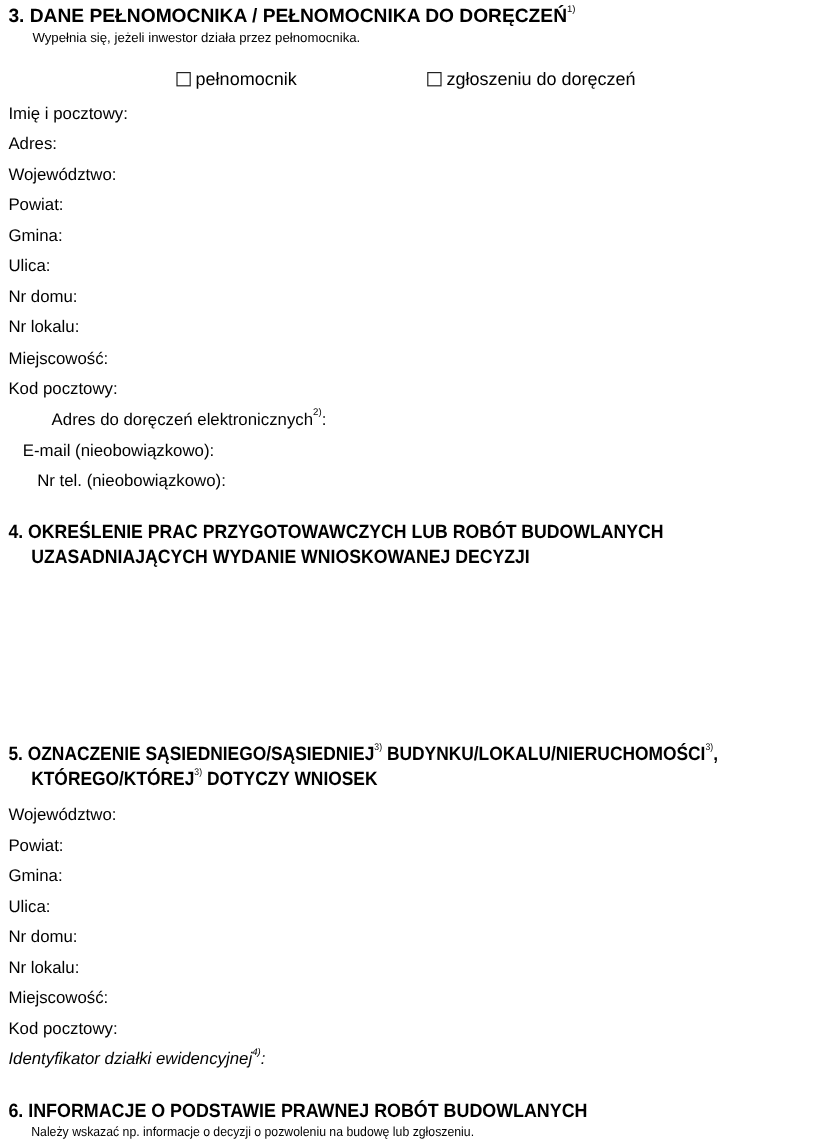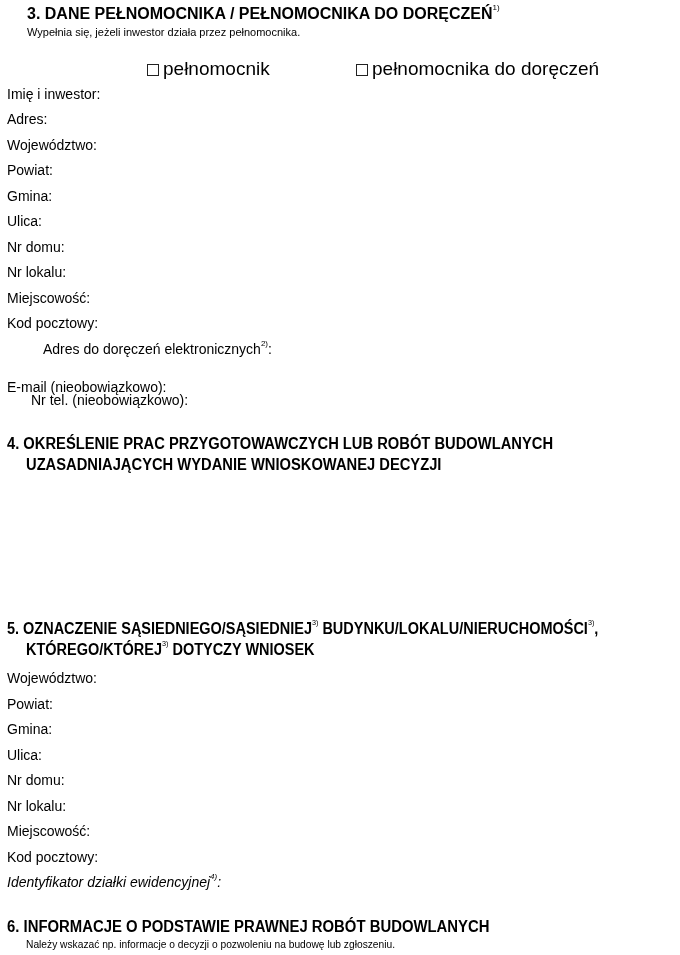--- a/index.html
+++ b/index.html
@@ -13,35 +13,34 @@
       position: relative;
       overflow: hidden;
       font-family: "Liberation Sans", sans-serif;
       color: #000000;
     }
     .abs { position: absolute; white-space: nowrap; }
     .h3 {
       font-weight: bold;
       font-size: 16px;
       letter-spacing: 0px;
-      margin-left: 20px;
     }
     .h-cond {
       font-weight: bold;
       font-size: 16px;
       transform-origin: left top;
     }
     .sub {
       font-size: 11px;
     }
     .label {
       font-size: 14px;
     }
     .cb {
-      font-size: 19px;
+      font-size: 15px;
     }
     sup {
       font-size: 8px;
       vertical-align: top;
       position: relative;
       top: -2px;
       font-weight: normal;
     }
     .h-cond sup { font-weight: normal; }
     .checkbox-glyph {
@@ -58,37 +57,37 @@
 
 <div class="abs h3" style="left:7px; top:5px;">
   <span>3. DANE PEŁNOMOCNIKA / PEŁNOMOCNIKA DO DORĘCZEŃ</span><sup>1)</sup>
 </div>
 <div class="abs sub" style="left:27px; top:26px;">Wypełnia się, jeżeli inwestor działa przez pełnomocnika.</div>
 
 <div class="abs cb" style="left:147px; top:58px;">
   <span class="checkbox-glyph"></span><span>pełnomocnik</span>
 </div>
 <div class="abs cb" style="left:356px; top:58px;">
-  <span class="checkbox-glyph"></span><span>pełnomocnika do doręczeń</span>
+  <span class="checkbox-glyph"></span><span>zgłoszeniu do doręczeń</span>
 </div>
 
-<div class="abs label" style="left:7px; top:86px;">Imię i inwestor:</div>
+<div class="abs label" style="left:7px; top:86px;">Imię i pocztowy:</div>
 <div class="abs label" style="left:7px; top:111px;">Adres:</div>
 <div class="abs label" style="left:7px; top:137px;">Województwo:</div>
 <div class="abs label" style="left:7px; top:162px;">Powiat:</div>
 <div class="abs label" style="left:7px; top:188px;">Gmina:</div>
 <div class="abs label" style="left:7px; top:213px;">Ulica:</div>
 <div class="abs label" style="left:7px; top:239px;">Nr domu:</div>
 <div class="abs label" style="left:7px; top:264px;">Nr lokalu:</div>
 <div class="abs label" style="left:7px; top:290px;">Miejscowość:</div>
 <div class="abs label" style="left:7px; top:315px;">Kod pocztowy:</div>
 <div class="abs label" style="left:7px; top:341px;margin-left:36px;">
   <span>Adres do doręczeń elektronicznych</span><sup>2)</sup><span>:</span>
 </div>
-<div class="abs label" style="left:7px; top:367px;margin-top:12px;">E-mail (nieobowiązkowo):</div>
+<div class="abs label" style="left:19px; top:367px;">E-mail (nieobowiązkowo):</div>
 <div class="abs label" style="left:7px; top:392px;margin-left:24px;">Nr tel. (nieobowiązkowo):</div>
 
 <div class="abs h-cond" style="left:7px; top:435px; transform: scaleX(0.92);">4. OKREŚLENIE PRAC PRZYGOTOWAWCZYCH LUB ROBÓT BUDOWLANYCH</div>
 <div class="abs h-cond" style="left:26px; top:456px; transform: scaleX(0.92);">UZASADNIAJĄCYCH WYDANIE WNIOSKOWANEJ DECYZJI</div>
 
 <div class="abs h-cond" style="left:7px; top:620px; transform: scaleX(0.905);">
   <span>5. OZNACZENIE SĄSIEDNIEGO/SĄSIEDNIEJ</span><sup>3)</sup><span> BUDYNKU/LOKALU/NIERUCHOMOŚCI</span><sup>3)</sup><span>,</span>
 </div>
 <div class="abs h-cond" style="left:26px; top:641px; transform: scaleX(0.905);">
   <span>KTÓREGO/KTÓREJ</span><sup>3)</sup><span> DOTYCZY WNIOSEK</span>

